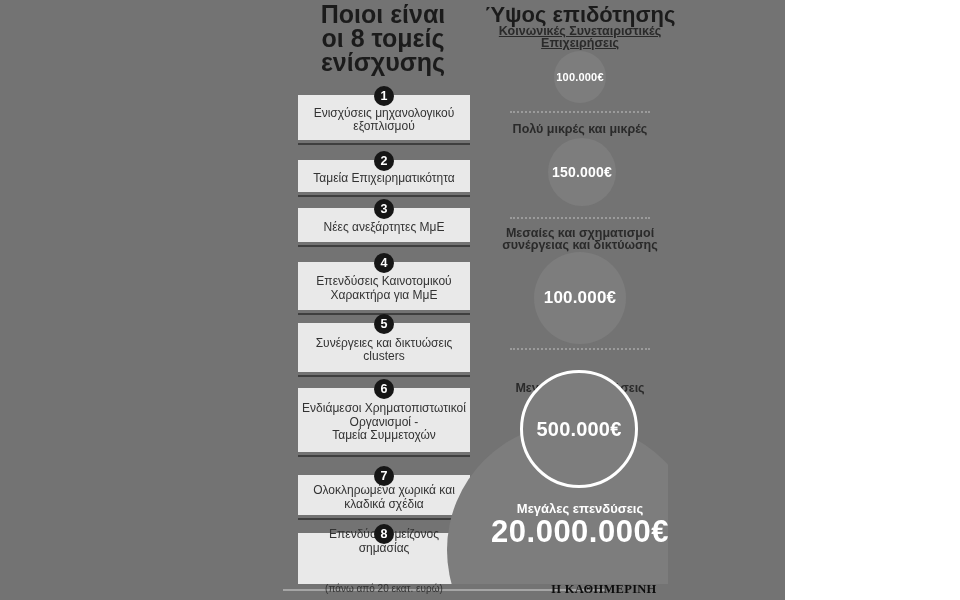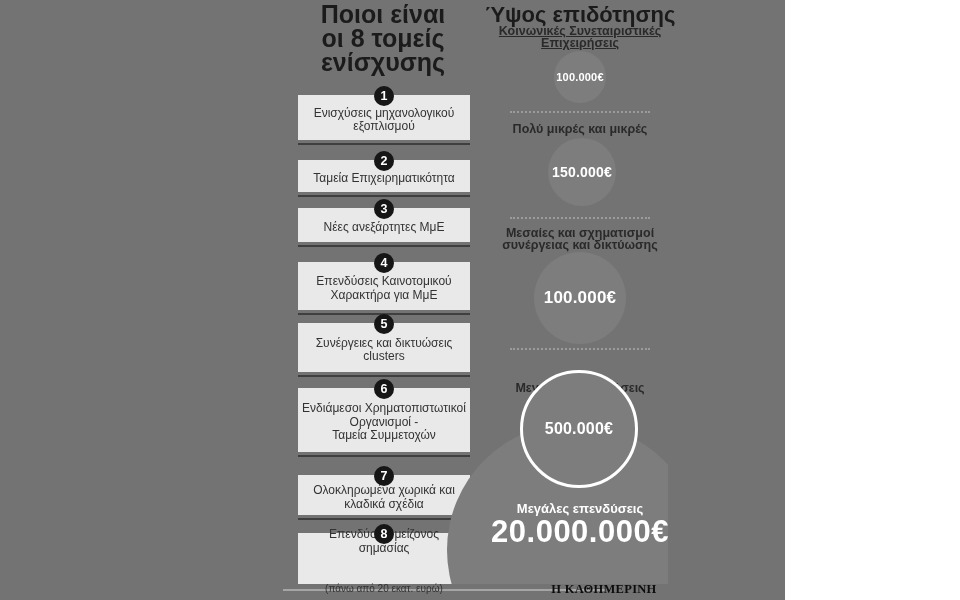--- a/index.html
+++ b/index.html
@@ -47,21 +47,21 @@
   .t1{top:25px;text-decoration:underline;} .t2{top:123px;} .t3{top:227px;} .t4{top:358px;margin-top:24px;}
   .dot{position:absolute;left:510px;width:140px;height:0;border-top:2px dotted #9b9b9b;}
   .d1{top:111px;} .d2{top:217px;} .d3{top:348px;}
   .circle{
     position:absolute;border-radius:50%;background:#7d7d7d;color:#ffffff;font-weight:bold;
     display:flex;align-items:center;justify-content:center;letter-spacing:0.2px;
   }
   .c1{left:554px;top:51px;width:52px;height:52px;font-size:11px;}
   .c2{left:548px;top:138px;width:68px;height:68px;font-size:14px;}
   .c3{left:534px;top:252px;width:92px;height:92px;font-size:17px;}
-  .c4{left:520px;top:370px;width:118px;height:118px;font-size:16px;
+  .c4{left:520px;top:370px;width:118px;height:118px;font-size:20px;
       border:3px solid #ffffff;box-sizing:border-box;z-index:5;}
   .bigclip{position:absolute;left:283px;top:390px;width:385px;height:194px;overflow:hidden;z-index:3;}
   .bigcircle{position:absolute;left:164px;top:33px;width:254px;height:254px;border-radius:50%;background:#7d7d7d;}
   .bigtext{position:absolute;left:147px;top:112px;width:300px;text-align:center;color:#ffffff;}
   .bigtext .blbl{font-size:13px;line-height:14px;font-weight:bold;}
   .bigtext .bamt{font-size:31px;line-height:32px;font-weight:bold;letter-spacing:0.5px;}
   
   .frule{position:absolute;left:283px;top:589px;width:322px;height:2px;background:#a5a5a5;}
   .brand{
     position:absolute;left:529px;top:582px;width:150px;text-align:center;

